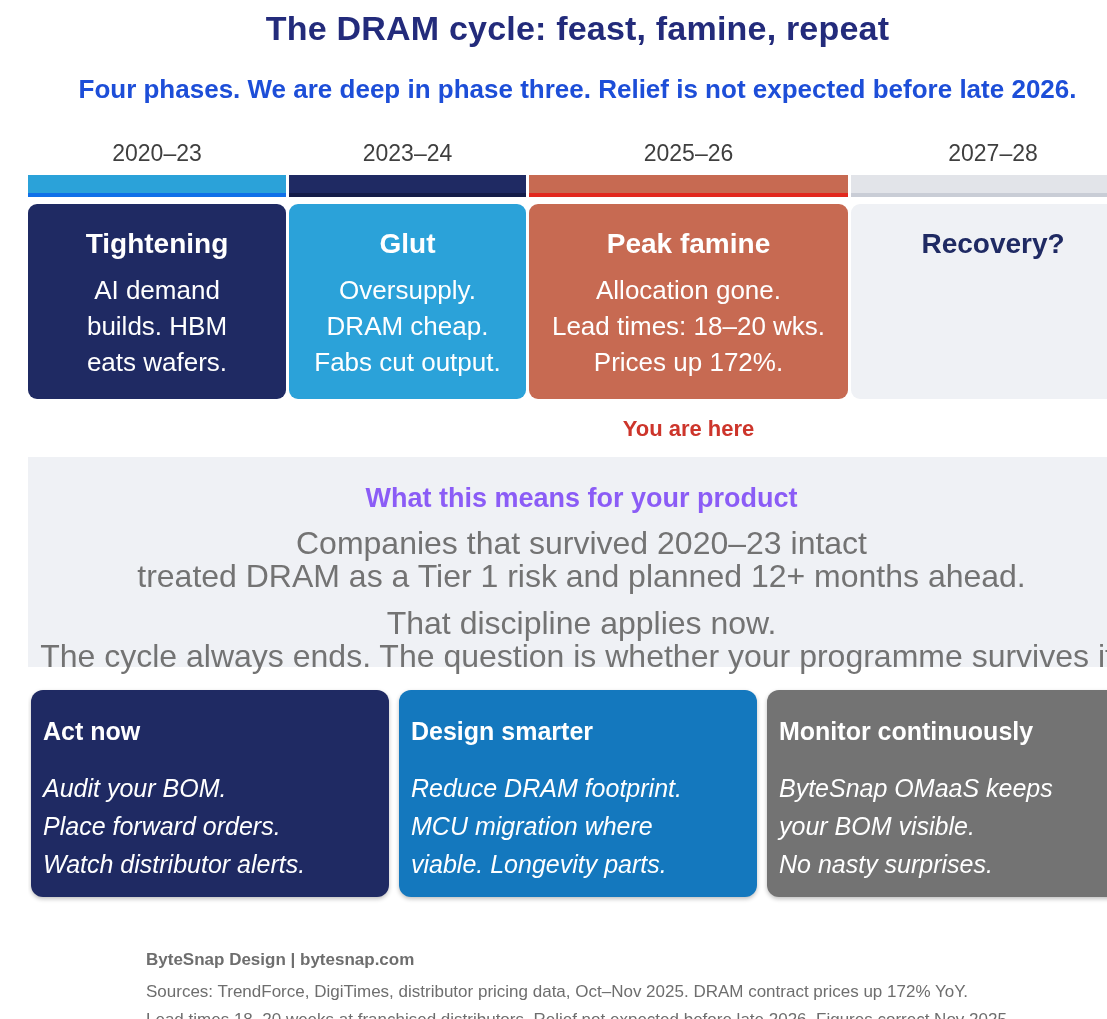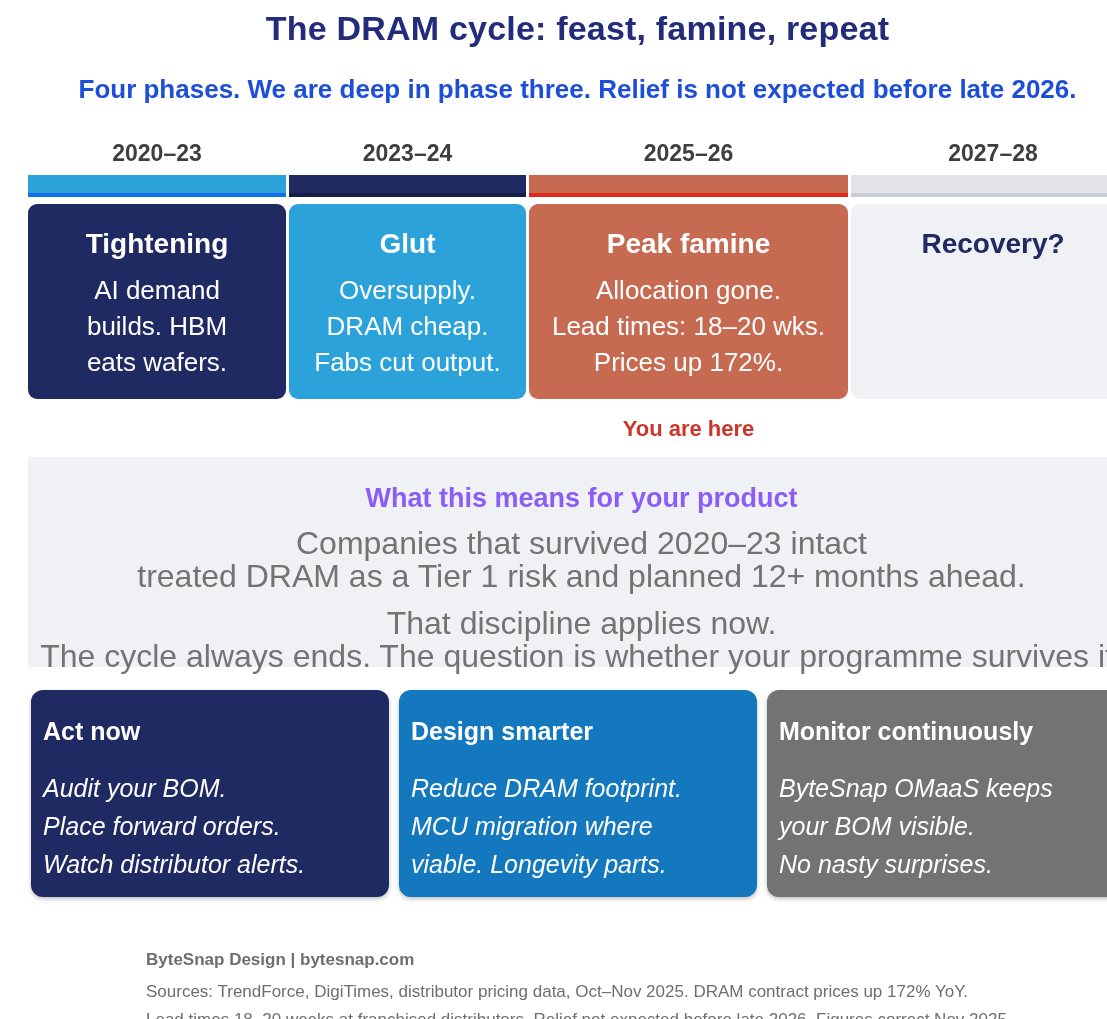--- a/index.html
+++ b/index.html
@@ -40,21 +40,21 @@
   .tl-grid {
     display: grid;
     grid-template-columns: 258px 237px 319px 284px;
     column-gap: 3px;
     width: 1107px;
   }
   .years-row { margin-top: 36px; }
   .year-label {
     text-align: center;
     font-size: 23px;
-    font-weight: 700;
+    font-weight: 400;
     color: #3F3F3F;
   }
   .bar-row { margin-top: 8px; height: 22px; }
   .bar-seg { height: 22px; border-bottom: 4px solid transparent; }
   .bar-seg.s0 { background: #2BA2D9; border-bottom-color: #1070E8; }
   .bar-seg.s1 { background: #1F2A63; border-bottom-color: #141C48; }
   .bar-seg.s2 { background: #C76A52; border-bottom-color: #E2281E; }
   .bar-seg.s3 { background: #E2E4E9; border-bottom-color: #C9CDD6; }
 
   .cards-row { margin-top: 7px; }

